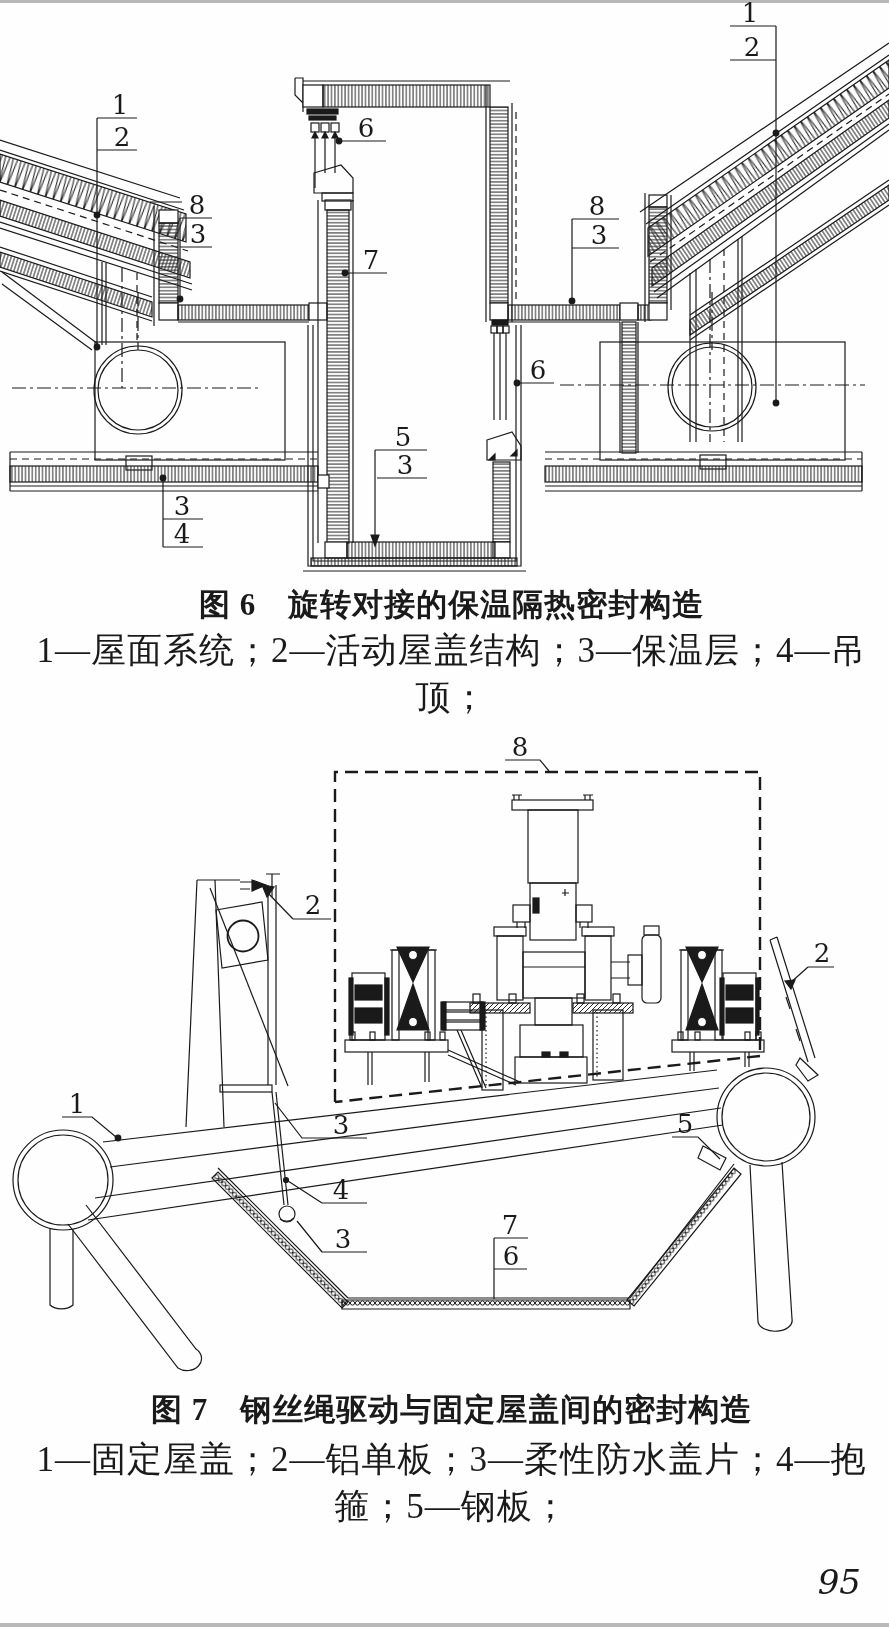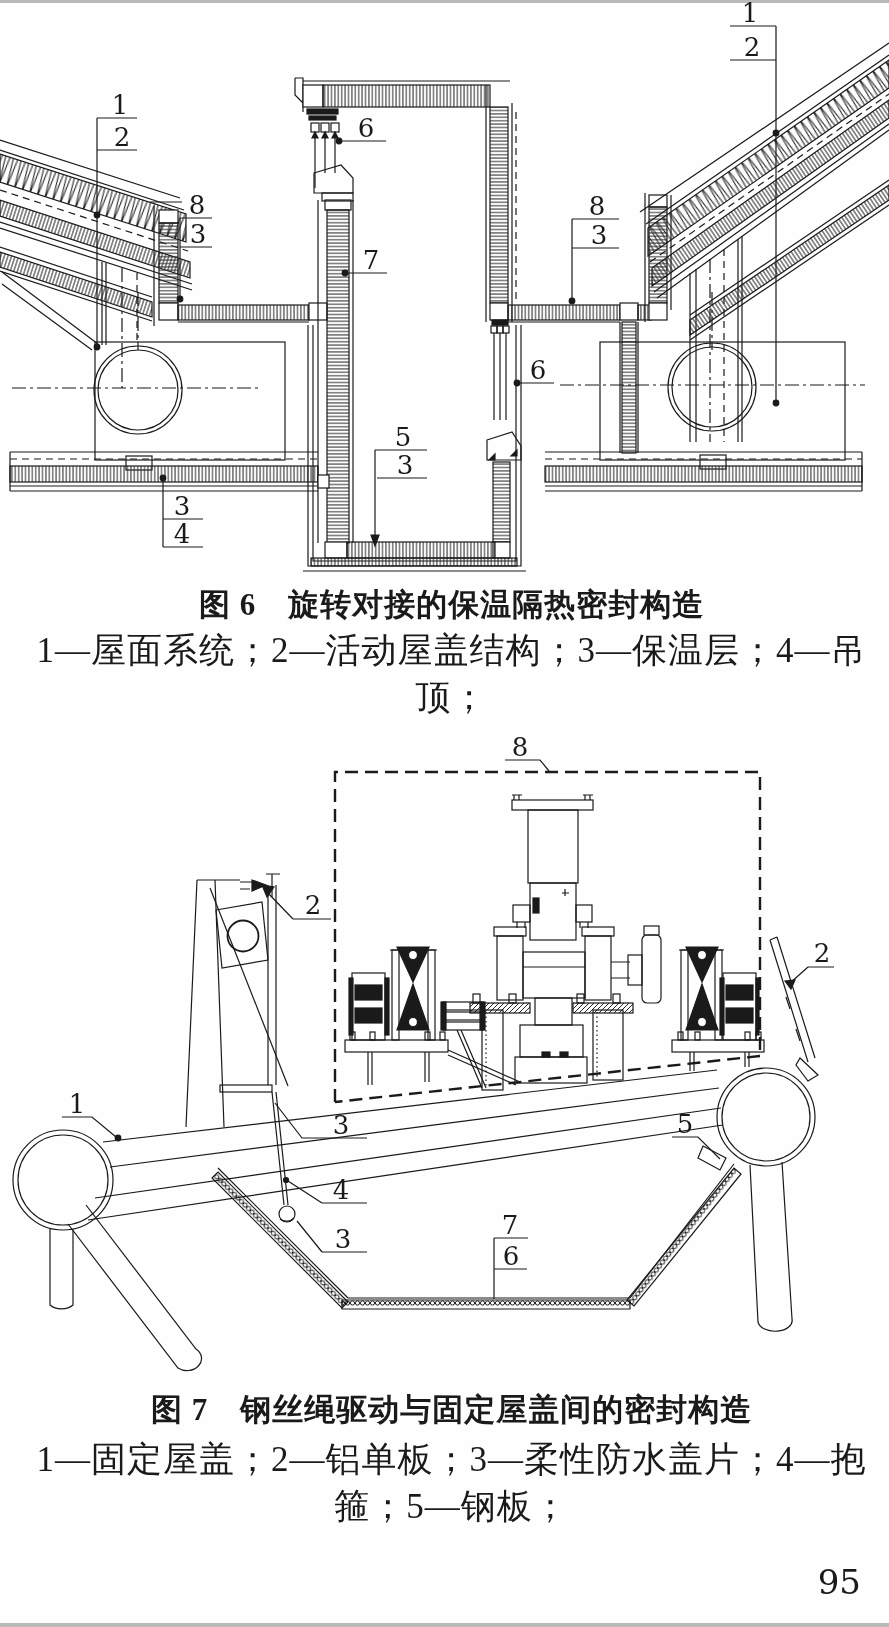--- a/index.html
+++ b/index.html
@@ -4,21 +4,21 @@
 <style>
   html,body{margin:0;padding:0;background:#e8e8e8;}
   .page{position:relative;width:889px;height:1627px;background:#fefefe;margin:0 auto;overflow:hidden;
         font-family:"Liberation Serif","DejaVu Serif",serif;color:#1a1a1a;}
   .edge{position:absolute;left:0;width:100%;background:#b9b9b9;}
   svg{position:absolute;left:0;}
   .cap{position:absolute;left:7px;width:100%;text-align:center;letter-spacing:1px;}
   .cap.t{font-size:31px;font-weight:bold;}
   .cap.l{font-size:35px;}
   .num{font-family:"DejaVu Serif","Liberation Serif",serif;font-size:26px;fill:#1a1a1a;stroke:none;}
-  .pagenum{position:absolute;right:28px;top:1562px;font-size:34px;
+  .pagenum{position:absolute;right:28px;top:1562px;font-size:34px;font-style:italic;
            font-family:"DejaVu Serif","Liberation Serif",serif;}
 </style>
 </head>
 <body>
 
 <div class="page">
   <div class="edge" style="top:0;height:3px"></div>
   <div class="edge" style="top:1623px;height:4px"></div>
 
   <svg width="0" height="0">

